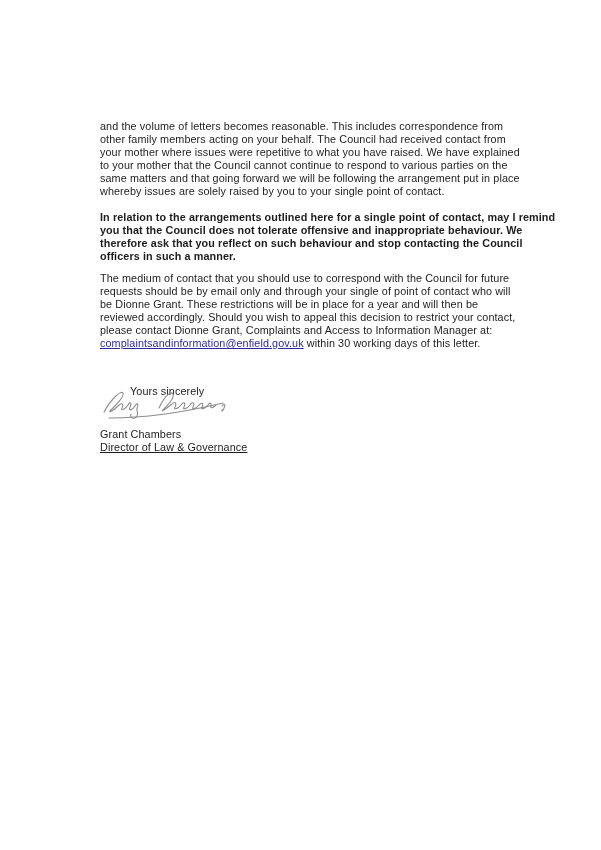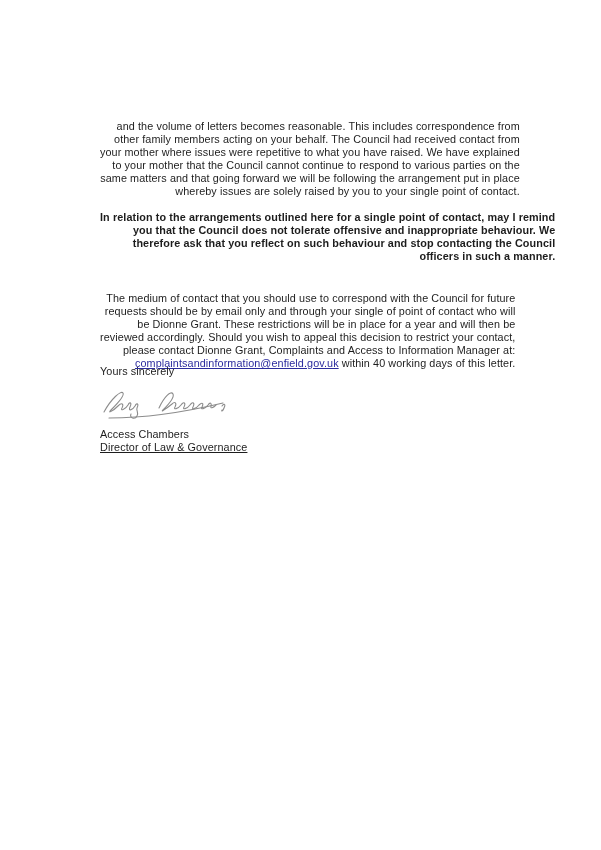--- a/index.html
+++ b/index.html
@@ -10,33 +10,32 @@
   .page {
     position: relative;
     width: 601px;
     height: 850px;
     background: #ffffff;
     overflow: hidden;
     font-family: "Liberation Sans", "DejaVu Sans", sans-serif;
     font-size: 10.8px;
     line-height: 13px;
     color: #1d1d1d;
-    text-align: right;
   }
   .para {
     position: absolute;
     left: 100px;
     margin: 0;
     white-space: nowrap;
     letter-spacing: 0.1px;
   }
   #paragraph-1 { top: 120px; }
   #paragraph-2 { top: 211px; font-weight: bold; }
-  #paragraph-3 { top: 292px; }
-  #closing-line { top: 365px; }
+  #paragraph-3 { top: 272px; }
+  #closing-line { top: 385px; margin-left: 30px; }
   #signer-name { top: 428px; }
   #signer-title { top: 441px; text-decoration: underline; }
   .email {
     color: #2b2b9e;
   }
   #signature-svg {
     position: absolute;
     left: 101px;
     top: 385px;
     width: 150px;
@@ -53,29 +52,29 @@
 <body>
 
 <div class="page">
 
   <p class="para" id="paragraph-1">and the volume of letters becomes reasonable. This includes correspondence from<br>other family members acting on your behalf. The Council had received contact from<br>your mother where issues were repetitive to what you have raised. We have explained<br>to your mother that the Council cannot continue to respond to various parties on the<br>same matters and that going forward we will be following the arrangement put in place<br>whereby issues are solely raised by you to your single point of contact.</p>
 
   <p class="para" id="paragraph-2">In relation to the arrangements outlined here for a single point of contact, may I remind<br>you that the Council does not tolerate offensive and inappropriate behaviour. We<br>therefore ask that you reflect on such behaviour and stop contacting the Council<br>officers in such a manner.</p>
 
   <p class="para" id="paragraph-3">
     <span>The medium of contact that you should use to correspond with the Council for future<br>requests should be by email only and through your single of point of contact who will<br>be Dionne Grant. These restrictions will be in place for a year and will then be<br>reviewed accordingly. Should you wish to appeal this decision to restrict your contact,<br>please contact Dionne Grant, Complaints and Access to Information Manager at:</span><br>
-    <a href="#" class="email">complaintsandinformation@enfield.gov.uk</a><span> within 40 working days of this letter.</span>
+    <a href="#" class="email">complaintsandinformation@enfield.gov.uk</a><span> within 30 working days of this letter.</span>
   </p>
 
   <p class="para" id="closing-line">Yours sincerely</p>
 
   <svg id="signature-svg" viewBox="0 0 150 36" aria-hidden="true">
     <path d="M3,27 C10,14 20,5 22,8 C24,11 15,20 10,25 C6,29 12,26 17,21 C21,17 23,19 21,23 C19,26 24,25 27,20 C29,16 31,18 29,22 C27,26 31,26 34,21 C36,17 38,19 36,23 C35,26 38,27 36,31 C34,35 28,33 30,29"></path>
     <path d="M8,33 C40,33 80,28 122,18"></path>
     <path d="M58,23 C63,12 70,5 72,9 C74,13 66,21 62,25 C59,28 66,23 71,19 C74,16 76,18 74,22 C72,25 77,24 80,20 C83,16 85,18 83,22 C81,25 86,24 89,20 C92,16 94,18 92,22 C90,25 95,24 98,20 C101,17 103,18 101,22 C99,25 104,24 107,20 C109,17 111,18 110,21 C109,24 112,23 115,20"></path>
     <path d="M121,21 C123,18 125,19 123,23 C122,26 120,27 121,25"></path>
   </svg>
 
-  <p class="para" id="signer-name">Access Chambers</p>
+  <p class="para" id="signer-name">Grant Chambers</p>
 
   <p class="para" id="signer-title">Director of Law &amp; Governance</p>
 
 </div>
 
 </body></html>

